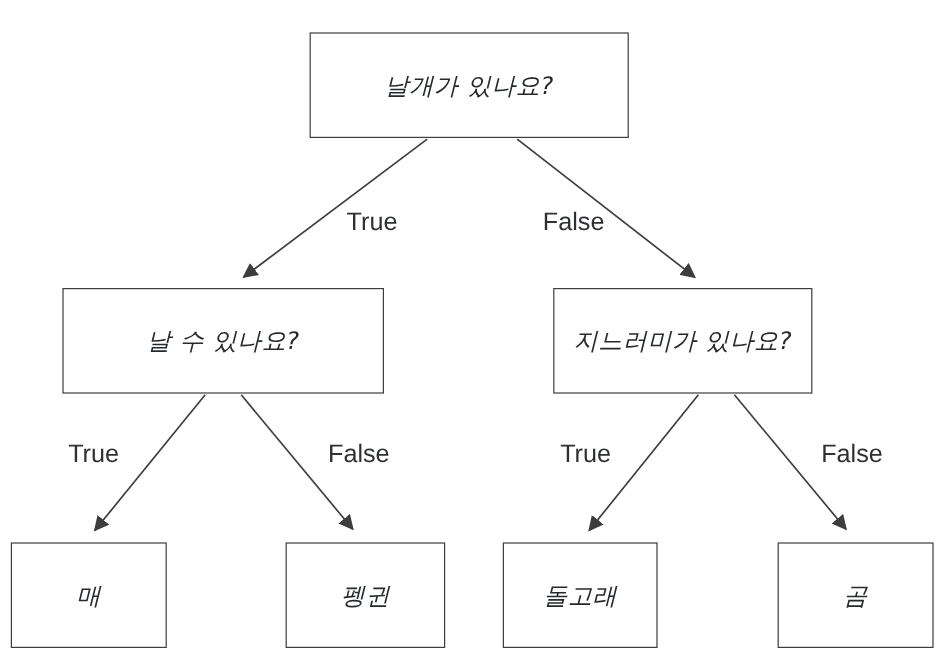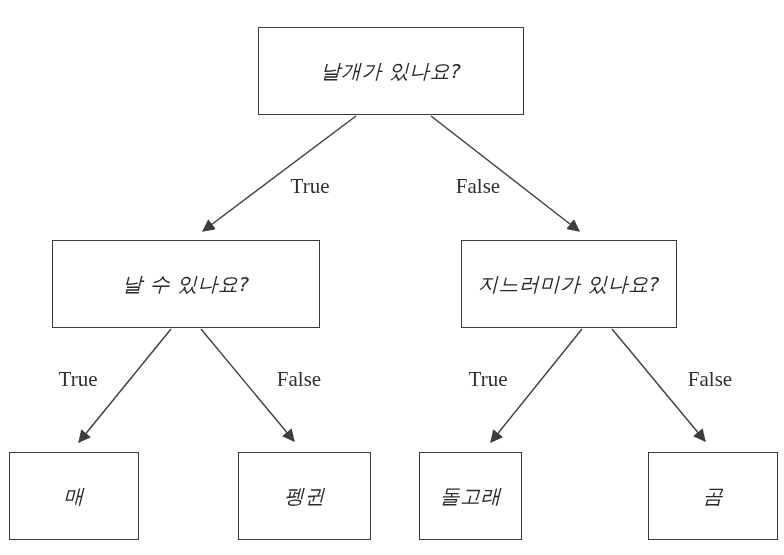--- a/index.html
+++ b/index.html
@@ -40,26 +40,26 @@
     font-size: 20px;
     letter-spacing: 0.5px;
     white-space: nowrap;
     font-style: italic;
   }
   .node-root   { left: 258px; top: 27px;  width: 266px; height: 88px; }
   .node-left   { left: 52px;  top: 240px; width: 268px; height: 88px; }
   .node-right  { left: 461px; top: 240px; width: 216px; height: 88px; }
   .leaf-hawk    { left: 9px;   top: 452px; width: 130px; height: 88px; }
   .leaf-penguin { left: 238px; top: 452px; width: 133px; height: 88px; }
-  .leaf-dolphin { left: 419px; top: 452px; width: 103px; height: 88px; }
+  .leaf-dolphin { left: 419px; top: 452px; width: 129px; height: 88px; }
   .leaf-bear    { left: 648px; top: 452px; width: 130px; height: 88px; }
   .edge-label {
     position: absolute;
     transform: translate(-50%, -50%);
-    font-family: Liberation Serif, serif;
+    font-family: Liberation Sans, sans-serif;
     font-size: 21px;
     color: var(--label-text);
     white-space: nowrap;
   }
   .lbl-root-true  { left: 310px; top: 186px; }
   .lbl-root-false { left: 478px; top: 186px; }
   .lbl-left-true  { left: 78px;  top: 379px; }
   .lbl-left-false { left: 299px; top: 379px; }
   .lbl-right-true  { left: 488px; top: 379px; }
   .lbl-right-false { left: 710px; top: 379px; }

